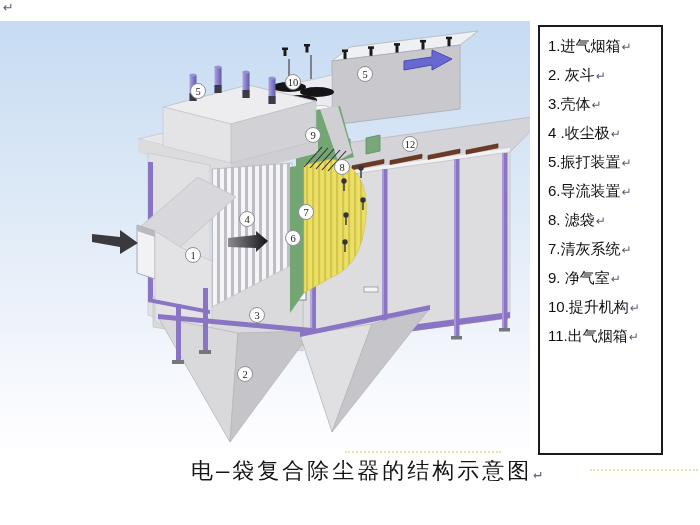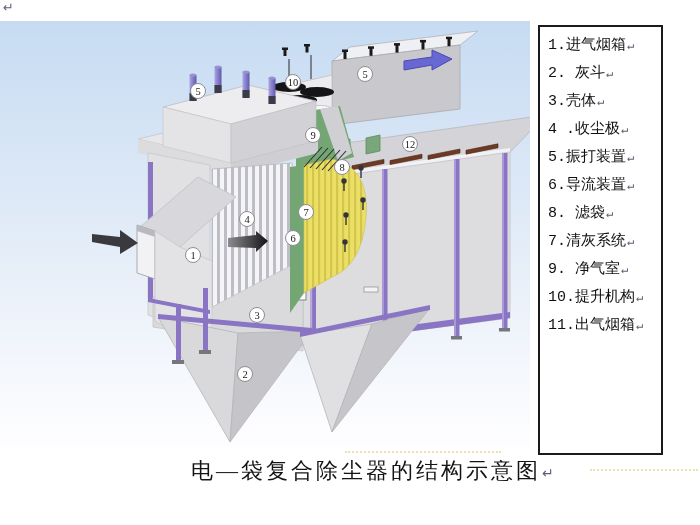--- a/index.html
+++ b/index.html
@@ -13,26 +13,26 @@
   .callout{position:absolute;width:16px;height:16px;border-radius:50%;
            background:#ffffff;border:1px solid #8d8d94;color:#1c1c1c;
            font-size:10.5px;line-height:15px;text-align:center;
            font-family:"Liberation Serif","DejaVu Serif",serif;
            box-sizing:border-box;}
   
   #legend{position:absolute;left:538px;top:25px;width:125px;height:430px;
           background:#ffffff;border:2px solid #1b1b1b;box-sizing:border-box;
           padding:5px 2px 0 8px;}
   .li{font-size:15px;line-height:27px;color:#101010;white-space:nowrap;
-      font-family:Liberation Mono, monospace;}
+      font-family:Liberation Sans, sans-serif;}
   .rm{color:#5a6275;font-size:12px;margin-left:1px;}
   
   #caption{position:absolute;left:191px;top:456px;font-size:22px;
            letter-spacing:3px;color:#141414;white-space:nowrap;
-           font-family:Liberation Serif, serif;}
+           font-family:Liberation Mono, monospace;}
   #caption .rm{font-size:14px;letter-spacing:0;}
   .squiggle{position:absolute;height:0;border-top:2px dotted rgba(214,196,88,.5);}
 </style>
 </head>
 <body>
 
 <span class="pmark">↵</span>
 
 <div id="picture">
 <svg width="530" height="426" viewBox="0 0 530 426">

